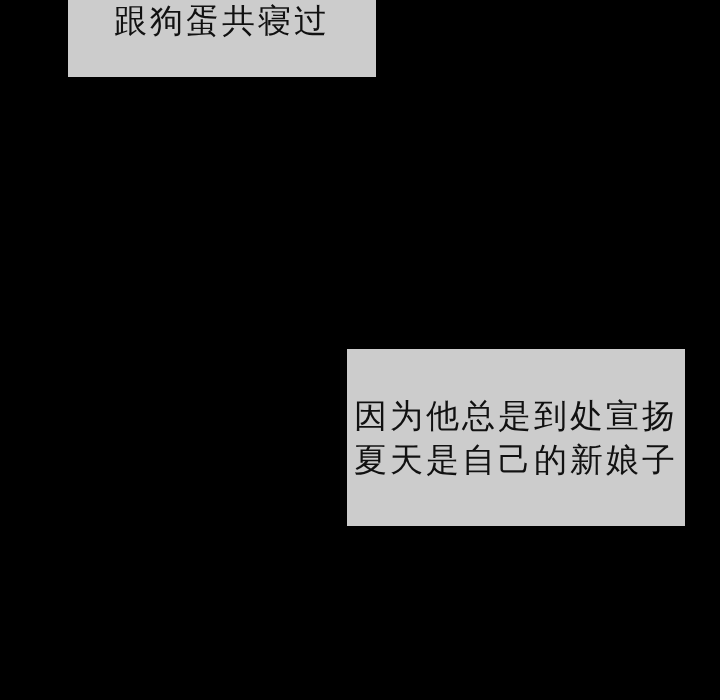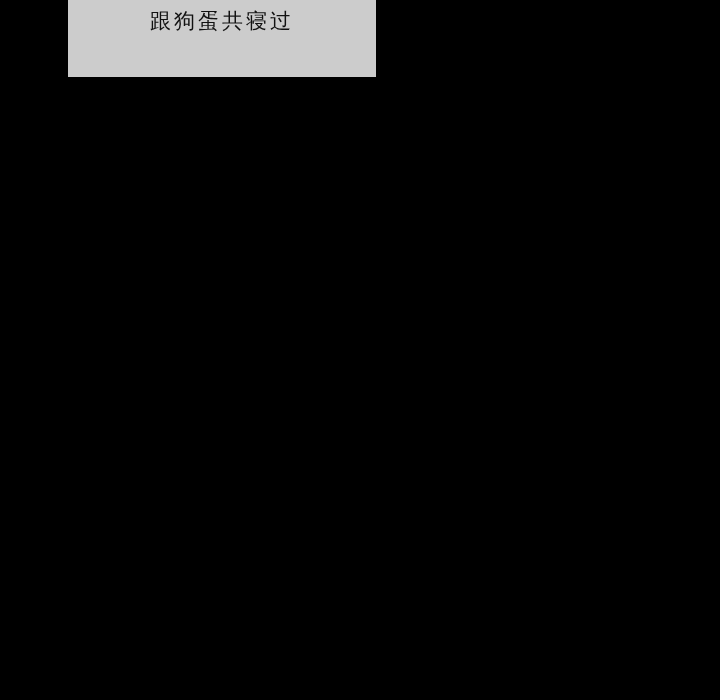--- a/index.html
+++ b/index.html
@@ -17,21 +17,21 @@
     .caption-box {
       position: absolute;
       background: #cccccc;
       box-sizing: border-box;
       display: flex;
       flex-direction: column;
       align-items: center;
       justify-content: center;
       color: #111111;
       font-family: "DejaVu Sans", sans-serif;
-      font-size: 21px;
+      font-size: 33px;
       letter-spacing: 3px;
     }
     .caption-top {
       left: 68px;
       top: 0px;
       width: 308px;
       height: 77px;
       justify-content: flex-start;
       padding-top: 2px;
     }
@@ -46,13 +46,17 @@
     .line { white-space: nowrap; }
   </style>
 </head>
 <body>
 
 <div class="canvas">
   <div class="caption-box caption-top">
     <div class="line">跟狗蛋共寝过</div>
   </div>
 
+  <div class="caption-box caption-bottom">
+    <div class="line">因为他总是到处宣扬</div>
+    <div class="line">夏天是自己的新娘子</div>
+  </div>
 </div>
 
 </body></html>

